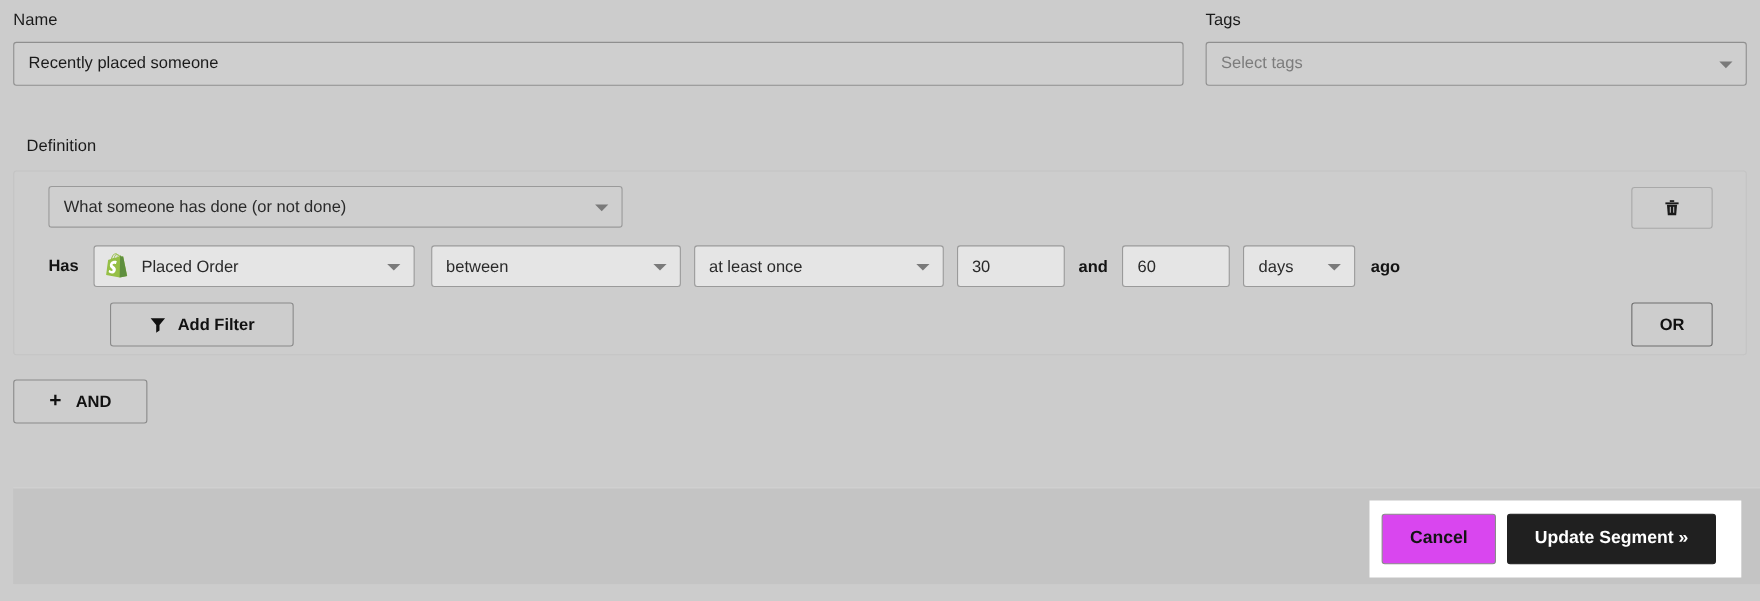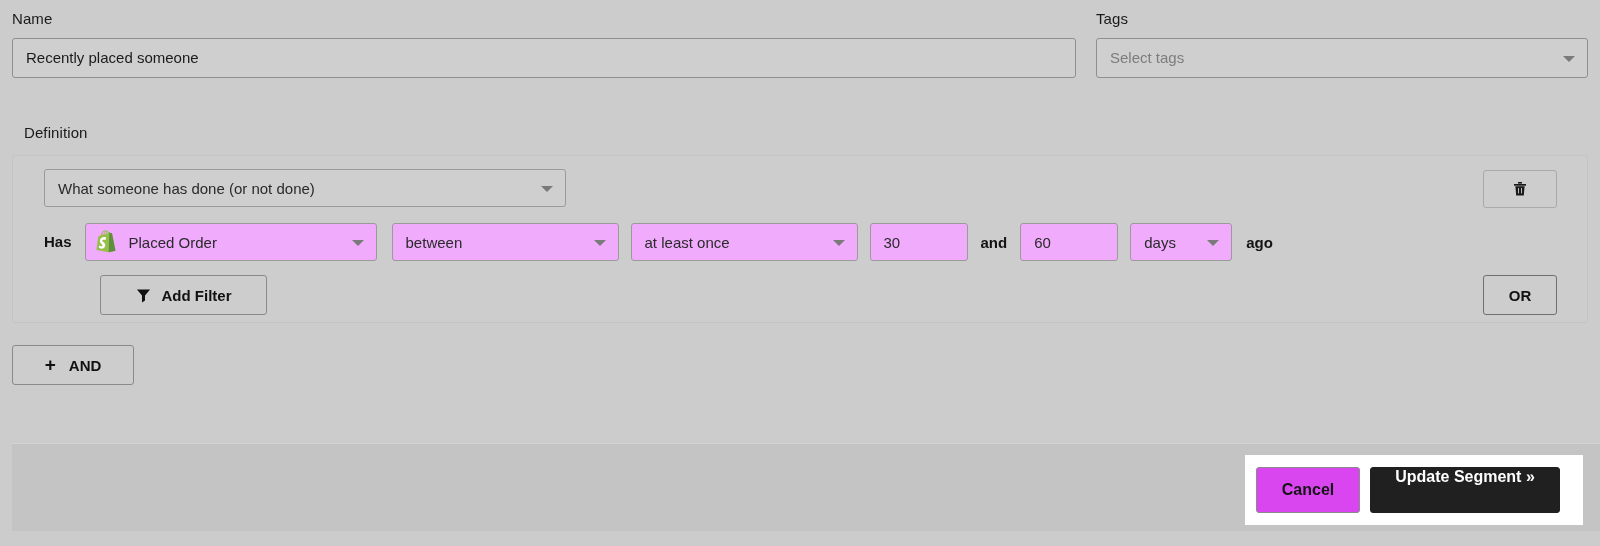--- a/index.html
+++ b/index.html
@@ -139,21 +139,21 @@
     font-weight: 700;
     color: #131313;
     margin-right: 13px;
     line-height: 18px;
   }
 
   .ctl {
     height: 38px;
     border: 1px solid #9a9a9a;
     border-radius: 3px;
-    background: #f0abfc;
+    background: #e5e5e5;
     display: flex;
     align-items: center;
     padding: 0 13px;
     position: relative;
     font-size: 15px;
     color: #2a2a2a;
   }
   .ctl.metric   { width: 292px; padding-left: 10px; margin-right: 15px; }
   .ctl.operator { width: 227px; margin-right: 12px; }
   .ctl.between  { width: 227px; margin-right: 12px; }
@@ -280,21 +280,21 @@
     color: #141414;
   }
 
   .update-btn {
     width: 190px;
     height: 46px;
     background: #202020;
     border: 1px solid #202020;
     border-radius: 3px;
     display: flex;
-    align-items: flex-start;
+    align-items: center;
     justify-content: center;
     font-size: 16px;
     font-weight: 700;
     color: #ffffff;
     white-space: nowrap;
   }
 </style>
 </head>
 <body>
 

